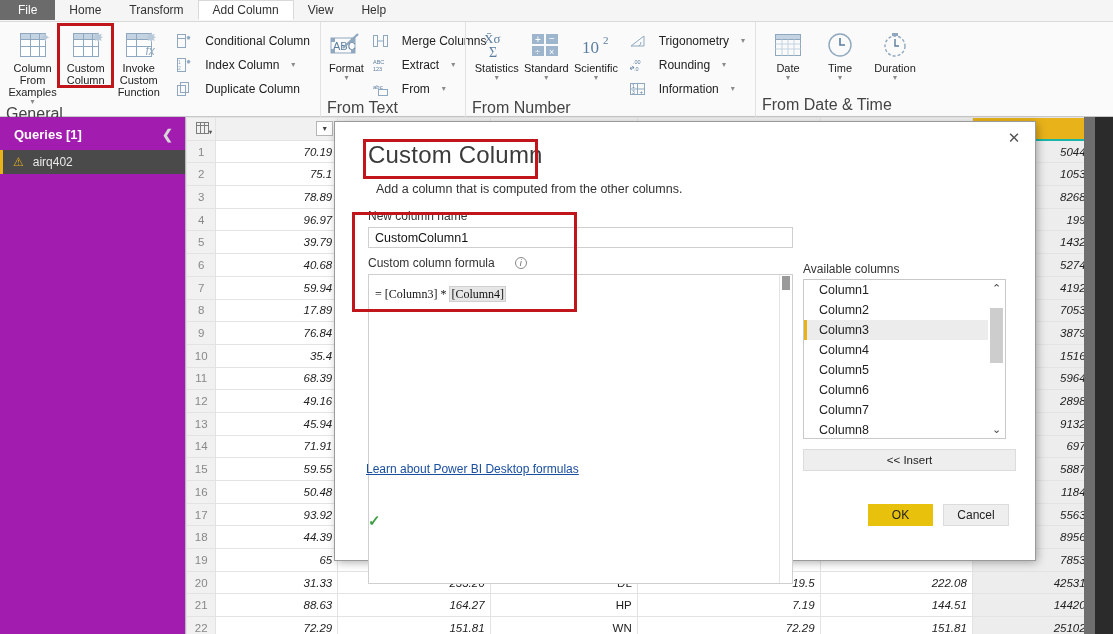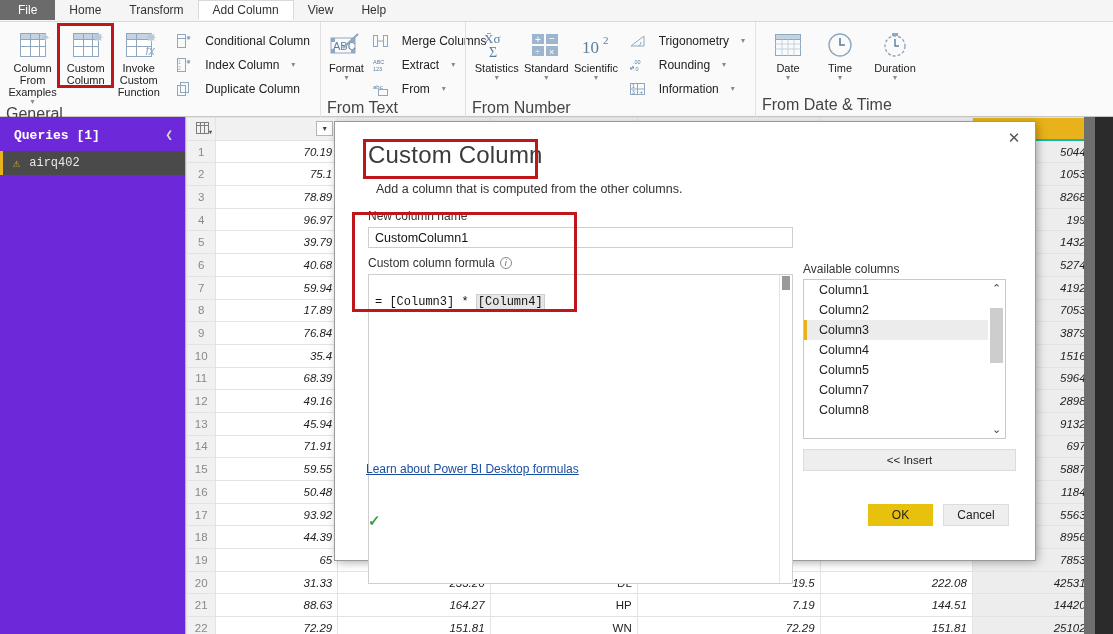--- a/index.html
+++ b/index.html
@@ -53,21 +53,21 @@
   .tblicon::after { content:""; position:absolute; left:0; right:0; top:12px;
              height:1.2px; background:#8fa8bf; }
   .tblhdr { position:absolute; left:0; right:0; top:0; height:5px; background:#c3d3e2; }
   .vline { position:absolute; top:0; bottom:0; left:9px; width:1.2px; background:#8fa8bf; }
   .vline2 { position:absolute; top:0; bottom:0; left:18px; width:1.2px; background:#8fa8bf; }
   .spark { position:absolute; right:-6px; top:-4px; font-size:13px; color:#b8cada; }
 
   
   .main { position:absolute; top:117px; left:0; right:0; bottom:0; display:flex; }
 
-  .sidebar { width:185px; background:#6d28d9; color:#fff; flex:0 0 185px; position:relative;font-family:Liberation Mono, monospace; }
+  .sidebar { width:185px; background:#a21caf; color:#fff; flex:0 0 185px; position:relative; }
   .sb-head { display:flex; align-items:center; justify-content:space-between;
              padding:10px 12px 8px 14px; font-size:13px; font-weight:bold; }
   .sb-collapse { font-size:13px; color:#d8d8d8; cursor:pointer; }
   .q-item { display:flex; align-items:center; gap:9px; height:24px; padding-left:10px;
             background:#4a4a4a; border-left:3px solid #e8b21a; font-size:12px; color:#e8e8e8; }
   .warn { color:#e8b21a; font-size:12px; }
 
   
   .gridwrap { flex:1; background:#fff; position:relative; overflow:hidden;
               border-left:1px solid #b9b9b9; }
@@ -102,27 +102,27 @@
                font-size:15px; color:#555; cursor:pointer; }
   .dlg-title { position:absolute; left:33px; top:19px; font-size:24px; color:#3b3b3b;
                font-weight:normal; letter-spacing:.2px; }
   .dlg-sub { position:absolute; left:33px; top:60px; font-size:12.5px; color:#333;margin-left:8px; }
 
   .lbl-ncn { position:absolute; left:33px; top:87px; font-size:12px; color:#333; }
   .in-ncn { position:absolute; left:33px; top:105px; width:425px; height:21px;
             border:1px solid #cfcfcf; background:#fff; font-size:12.5px; color:#111;
             padding:0 6px; font-family:"Liberation Sans", sans-serif; }
   .lbl-ccf { position:absolute; left:33px; top:134px; font-size:12px; color:#333;
-             display:flex; align-items:center; gap:5px; }
+             display:flex; align-items:center; gap:20px; }
   .info-i { display:inline-flex; width:12px; height:12px; border:1px solid #8a8a8a;
             border-radius:50%; align-items:center; justify-content:center;
             font-size:9px; color:#6a6a6a; font-style:italic; }
   .fbox { position:absolute; left:33px; top:152px; width:425px; height:310px;
           border:1px solid #cfcfcf; background:#fff; }
-  .ftext { position:absolute; left:6px; top:20px; font-family:Liberation Mono, monospace;
+  .ftext { position:absolute; left:6px; top:12px; font-family:Liberation Serif, serif;
            font-size:12px; color:#111; white-space:pre; }
   .tok { background:#e6e6e6; border:1px solid #cfcfcf; padding:0 1px; }
   .fscroll { position:absolute; right:0; top:0; bottom:0; width:13px; background:#fff;
              border-left:1px solid #e4e4e4; }
   .fs-thumb { position:absolute; top:1px; left:2px; right:2px; height:14px; background:#9a9a9a; }
 
   .lnk { position:absolute; left:31px; top:340px; font-size:12px; color:#1a4fa0;
          text-decoration:underline; cursor:pointer; }
 
   .lbl-avail { position:absolute; left:468px; top:140px; font-size:12px; color:#333; }
@@ -705,20 +705,21 @@
     <div class="lnk">Learn about Power BI Desktop formulas</div>
 
     <div class="lbl-avail">Available columns</div>
     <div class="avail">
       <div id="avail-items" style="position:absolute;left:0;top:0;right:17px">
           <div class="av-item">Column1</div>
           <div class="av-item">Column2</div>
           <div class="av-item sel">Column3</div>
           <div class="av-item">Column4</div>
           <div class="av-item">Column5</div>
+          <div class="av-item">Column6</div>
           <div class="av-item">Column7</div>
           <div class="av-item">Column8</div>
         </div>
       <div class="av-scroll">
         <div class="av-up">⌃</div>
         <div class="av-thumb"></div>
         <div class="av-dn" style="position:absolute;bottom:0;left:0;right:0">⌄</div>
       </div>
     </div>
 

